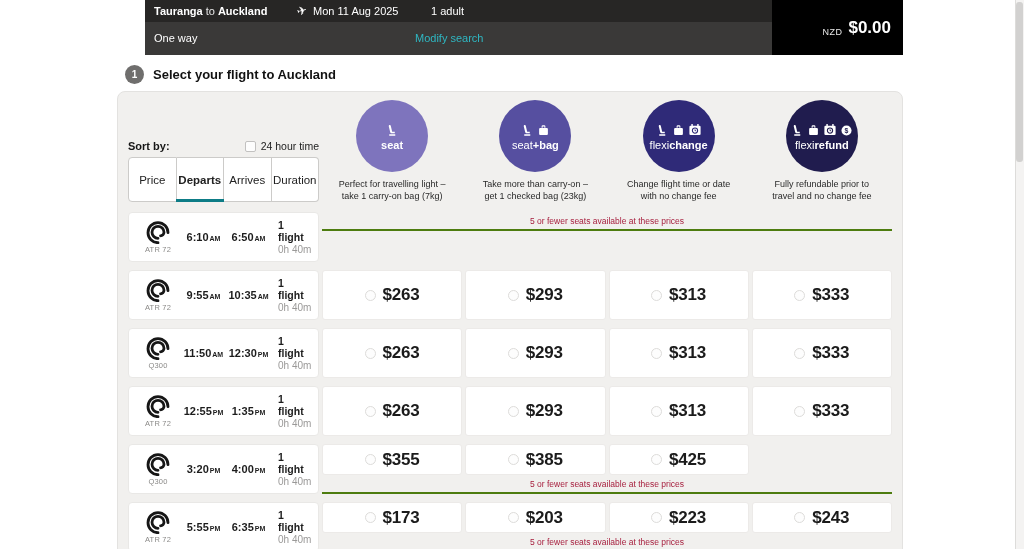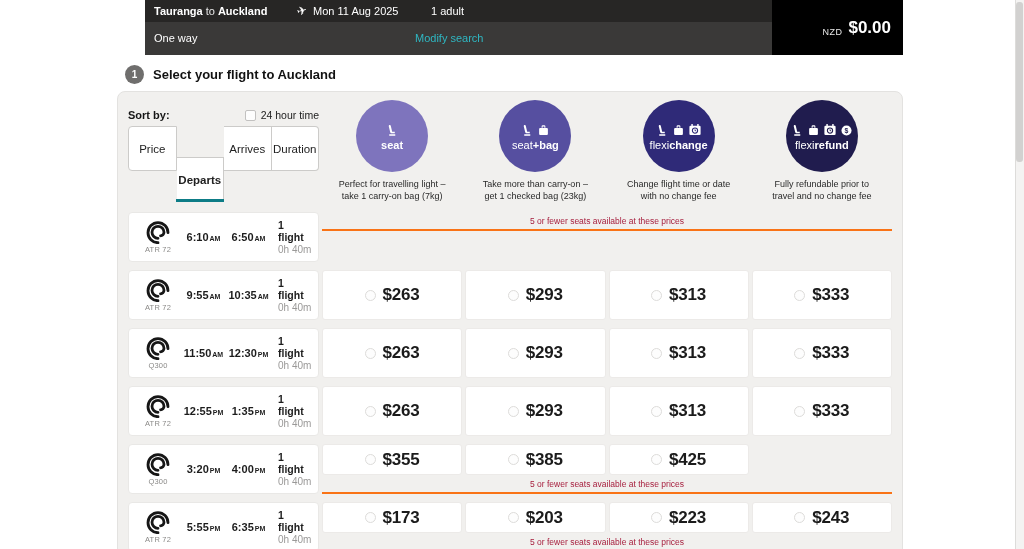--- a/index.html
+++ b/index.html
@@ -59,21 +59,21 @@
     color:#222; cursor:pointer; }
   .checkbox { width:11px; height:11px; border:1px solid #c2c1c0; background:#fdfdfd;
     border-radius:2px; flex:none; }
   .sort-buttons { display:flex; }
   .sort-btn { flex:1; height:45px; background:#fff; border:1px solid #cccbc9;
     border-left-width:0; font-size:11.5px; color:#222; display:flex; align-items:center;
     justify-content:center; position:relative; cursor:pointer;
     font-family:"Liberation Sans", sans-serif; }
   .sort-btn:first-child { border-left-width:1px; border-radius:4px 0 0 4px; }
   .sort-btn:last-child { border-radius:0 4px 4px 0; }
-  .sort-btn.selected { font-weight:bold;margin-top:31px; }
+  .sort-btn.selected { font-weight:bold; }
   .sort-btn.selected::after { content:""; position:absolute; left:-1px; right:-1px;
     bottom:-1px; height:3px; background:#0d7c86; }
 
   
   .flight-row { display:flex; gap:3px; margin-bottom:8px; height:50px; }
   .flight-card { width:191px; flex:none; background:#fff; border:1px solid #e9e8e6;
     border-radius:4px; display:flex; align-items:center; padding:0 6px; }
   .ac-col { width:46px; display:flex; flex-direction:column; align-items:center; gap:1px; flex:none; }
   .koru { width:24px; height:24px; }
   .ac-label { font-size:7.5px; color:#8b8a88; letter-spacing:.2px; }
@@ -84,21 +84,21 @@
   .leg-dur { font-size:10px; color:#9a9998; margin-top:1px; }
   .fare-wrap { flex:1; display:flex; flex-direction:column; }
   .price-cells { display:grid; grid-template-columns:repeat(4,1fr); gap:3px; flex:1; }
   .price-cell { background:#fff; border:1px solid #eceae8; border-radius:3px;
     display:flex; align-items:center; justify-content:center; gap:7px; cursor:pointer; }
   .radio { width:11px; height:11px; border-radius:50%; border:1.5px solid #dddcda;
     background:#fdfdfd; flex:none; }
   .price { font-size:17px; font-weight:bold; color:#1b1b1b; letter-spacing:-.2px; }
   .seat-note { height:19px; flex:none; display:flex; align-items:center;
     justify-content:center; font-size:8.5px; color:#a7203f;
-    border-bottom:2px solid #f97316; }
+    border-bottom:2px solid #4d7c0f; }
 
   
   .scrollbar { position:absolute; right:0; top:0; width:9px; height:549px;
     background:#f4f3f2; border-left:1px solid #dddcda; }
   .scroll-thumb { position:absolute; right:1px; top:2px; width:7px; height:160px;
     background:#d2d1d0; border-radius:3px; }
   .svg-defs { position:absolute; width:0; height:0; overflow:hidden; }
 </style>
 </head>
 <body>

